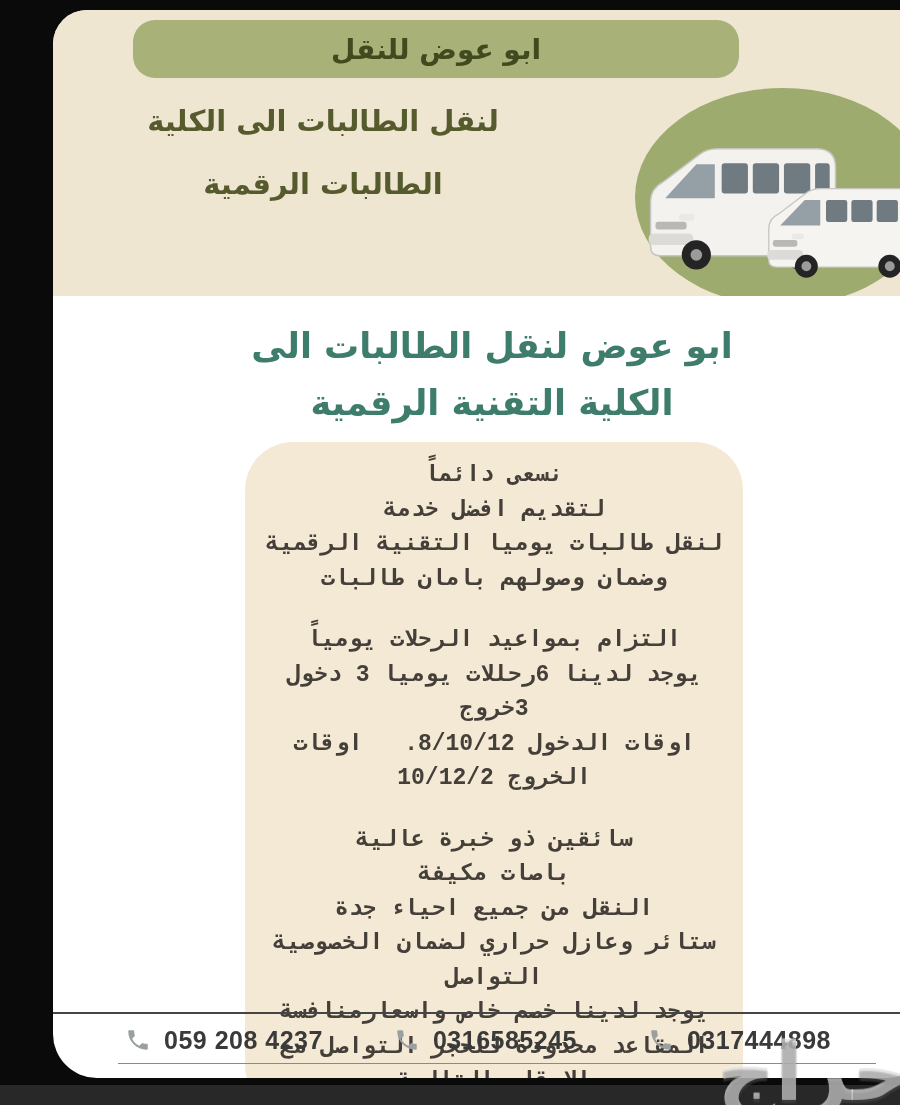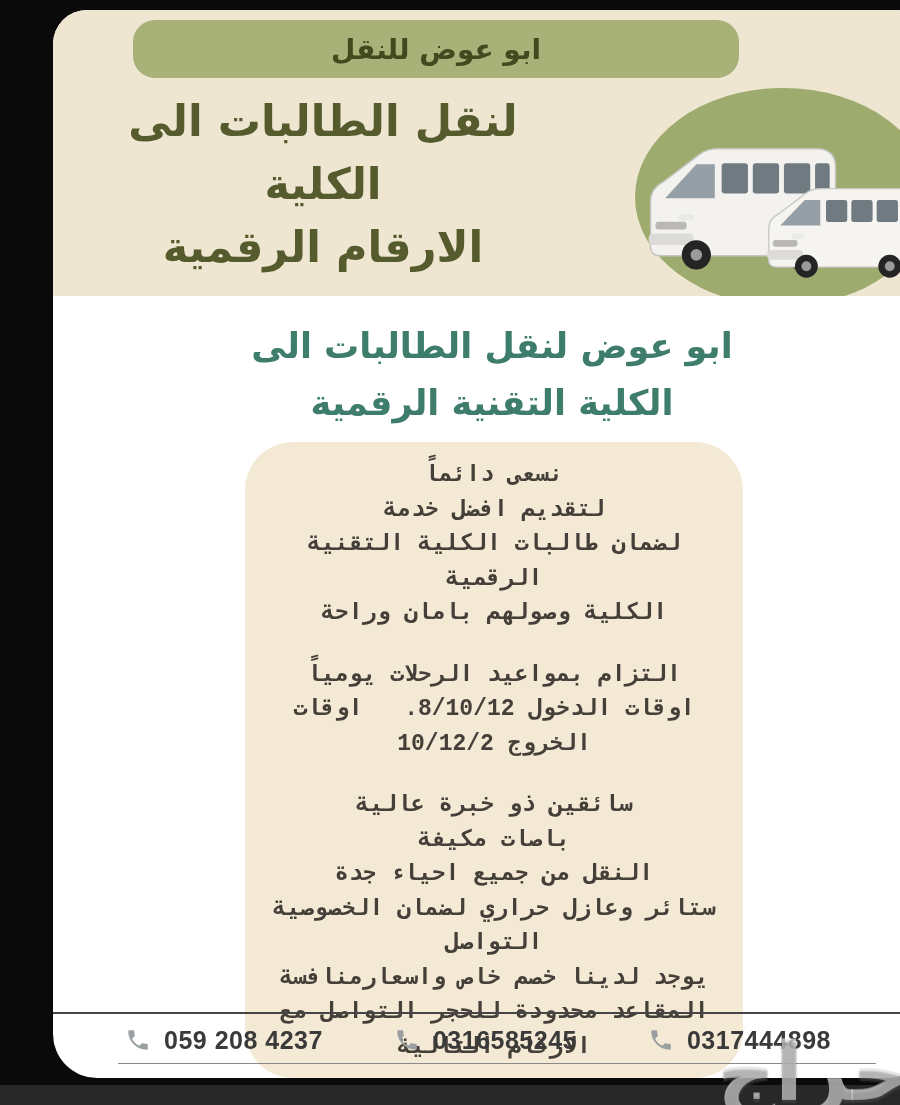--- a/index.html
+++ b/index.html
@@ -30,21 +30,21 @@
   }
   .pill {
     position: absolute; left: 80px; top: 10px; width: 606px; height: 58px;
     background: #a7b178; border-radius: 22px;
     display: flex; align-items: center; justify-content: center;
     color: #41491f; font-size: 28px; font-weight: bold;
   }
   .headline {
     position: absolute; left: 20px; top: 80px; width: 500px;
     text-align: center; color: #565b2d;
-    font-size: 43px; font-weight: bold; line-height: 63px;
+    font-size: 29px; font-weight: bold; line-height: 63px;
   }
   .hero-circle {
     position: absolute; left: 582px; top: 78px;
     width: 296px; height: 218px;
     background: #9dab6e; border-radius: 50%;
   }
   .vans-svg { position: absolute; left: 583px; top: 118px; }
   
   .main-title {
     position: absolute; left: 0; top: 308px; width: 100%;
@@ -135,36 +135,37 @@
           <circle cx="158" cy="114" r="6" fill="#9b9b9b"></circle>
         </g>
       </svg>
 
       <div class="pill">
         <span>ابو عوض للنقل</span>
       </div>
 
       <div class="headline">
         <div>لنقل الطالبات الى الكلية</div>
-        <div>الارقام الرقمية</div>
+        <div>الطالبات الرقمية</div>
       </div>
     </div>
 
     <div class="main-title">
       <div>ابو عوض لنقل الطالبات الى</div>
       <div>الكلية التقنية الرقمية</div>
     </div>
 
     <div class="info-box">
       <div class="info-line">نسعى دائماً</div>
       <div class="info-line">لتقديم افضل خدمة</div>
-      <div class="info-line">لضمان طالبات الكلية التقنية الرقمية</div>
-      <div class="info-line">الكلية وصولهم بامان وراحة</div>
+      <div class="info-line">لنقل طالبات يوميا التقنية الرقمية</div>
+      <div class="info-line">وضمان وصولهم بامان طالبات</div>
       <div class="para-gap"></div>
       <div class="info-line">التزام بمواعيد الرحلات يومياً</div>
+      <div class="info-line">يوجد لدينا 6رحللات يوميا 3 دخول 3خروج</div>
       <div class="info-line">اوقات الدخول 8/10/12.&nbsp;&nbsp; اوقات الخروج 10/12/2</div>
       <div class="para-gap"></div>
       <div class="info-line">سائقين ذو خبرة عالية</div>
       <div class="info-line">باصات مكيفة</div>
       <div class="info-line">النقل من جميع احياء جدة</div>
       <div class="info-line">ستائر وعازل حراري لضمان الخصوصية التواصل</div>
       <div class="info-line">يوجد لدينا خصم خاص واسعارمنافسة</div>
       <div class="info-line">المقاعد محدودة للحجر التواصل مع الارقام التالية</div>
     </div>
 

